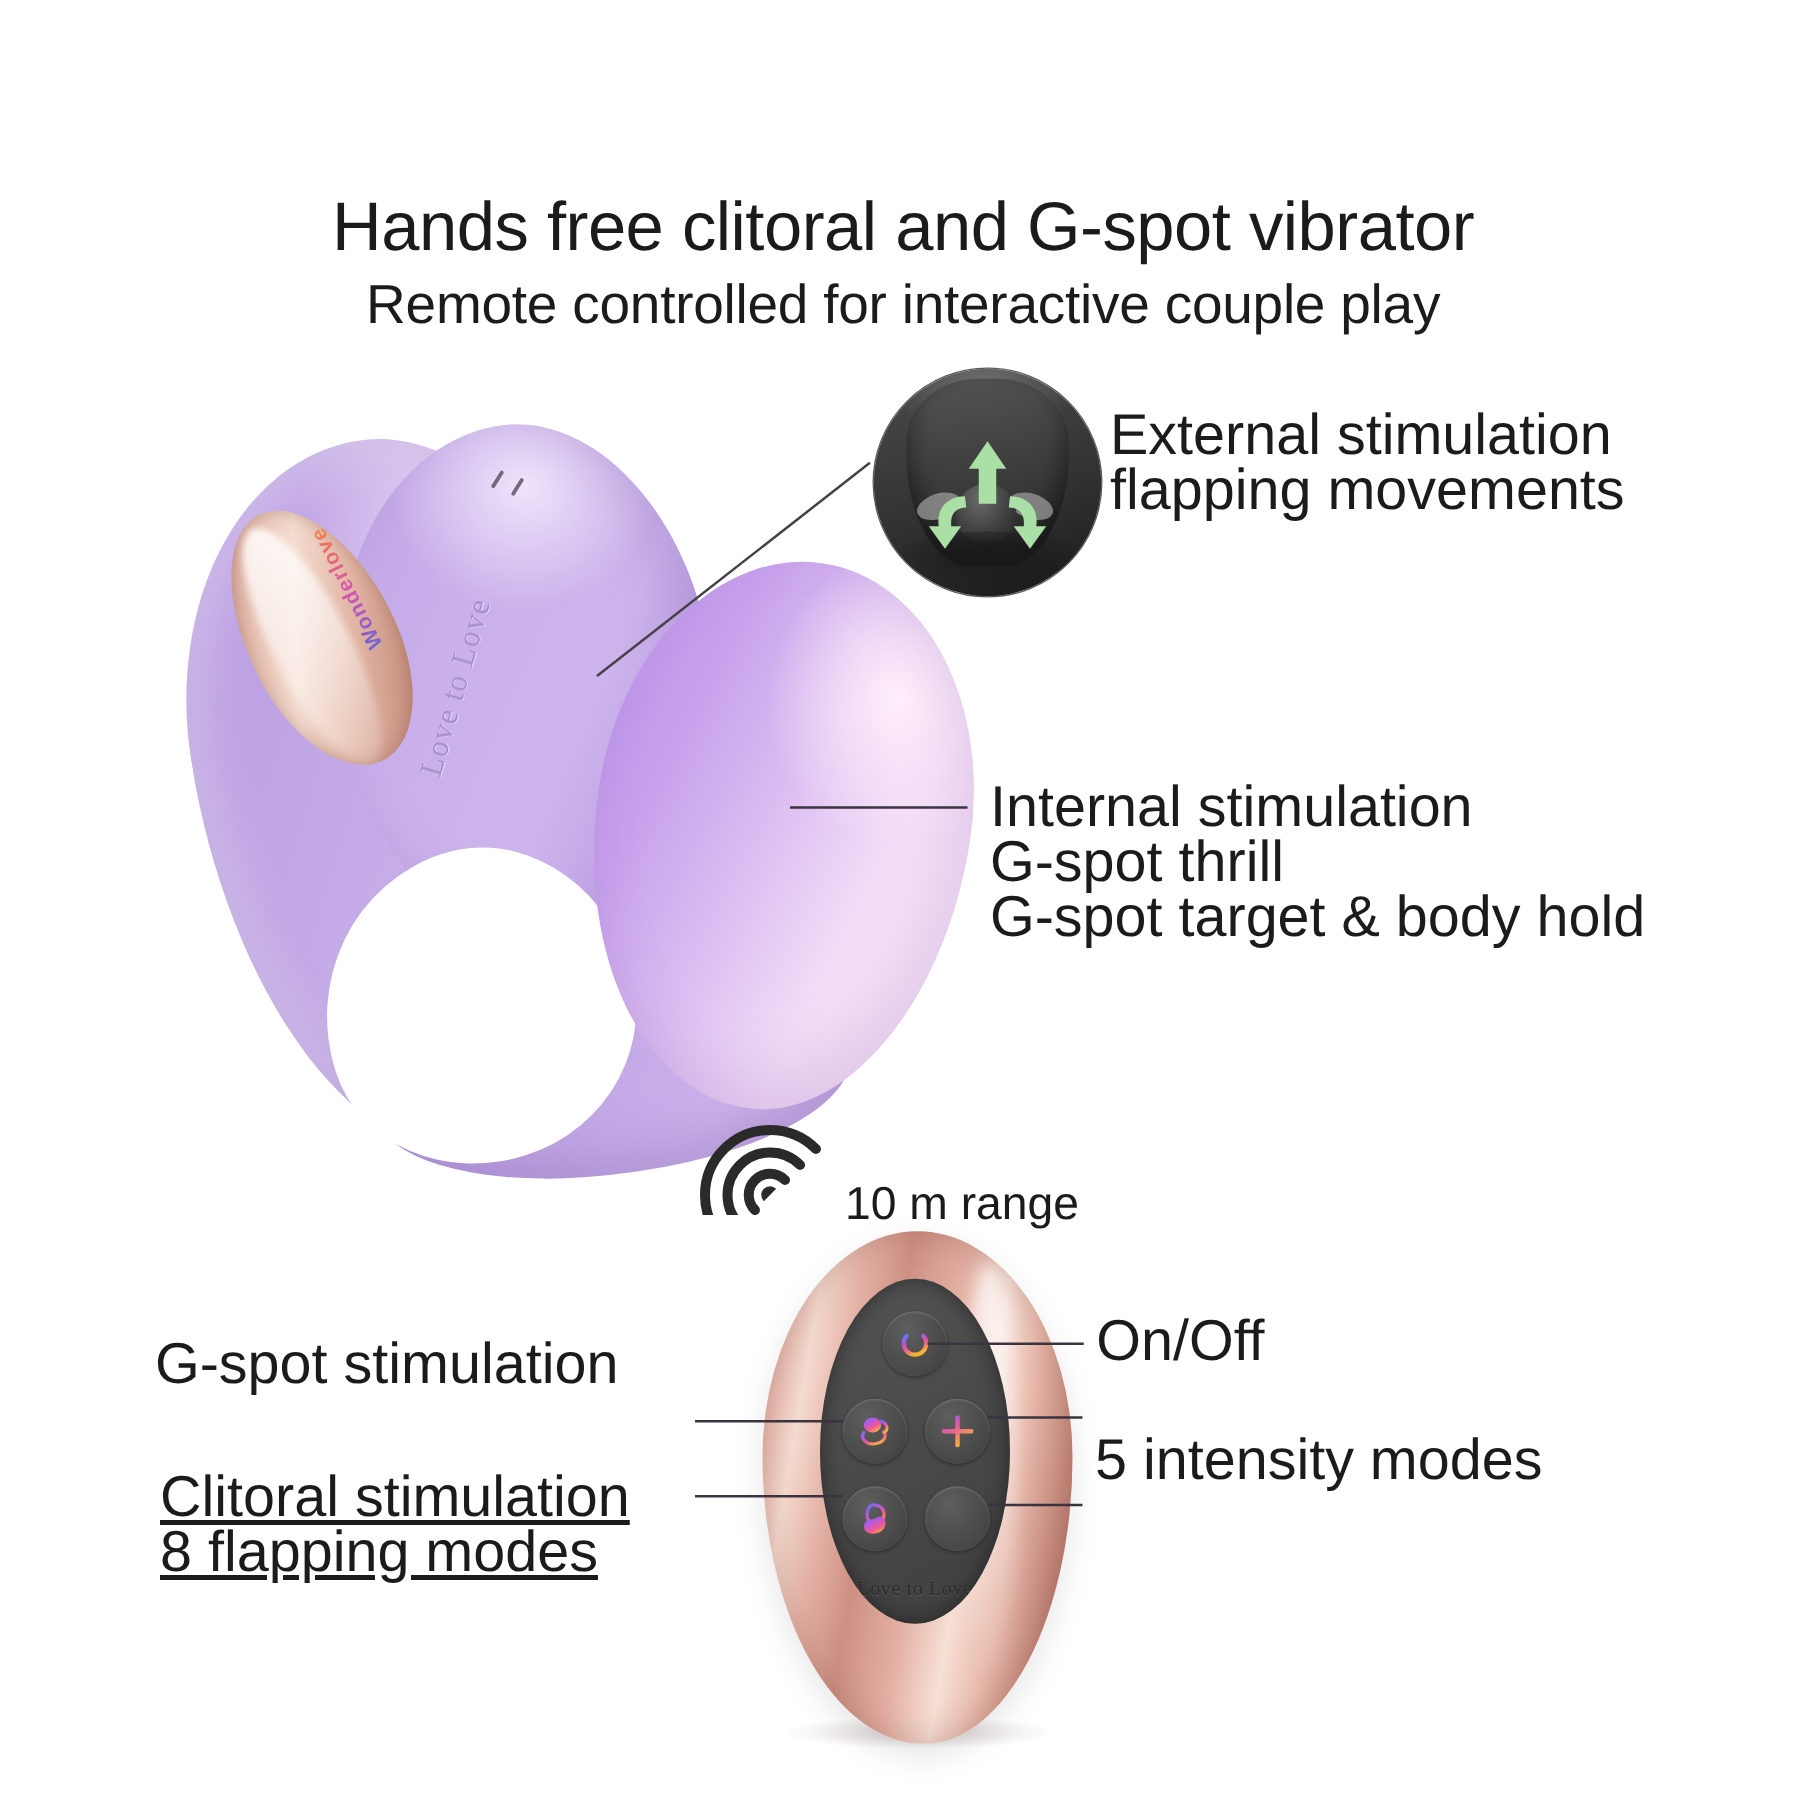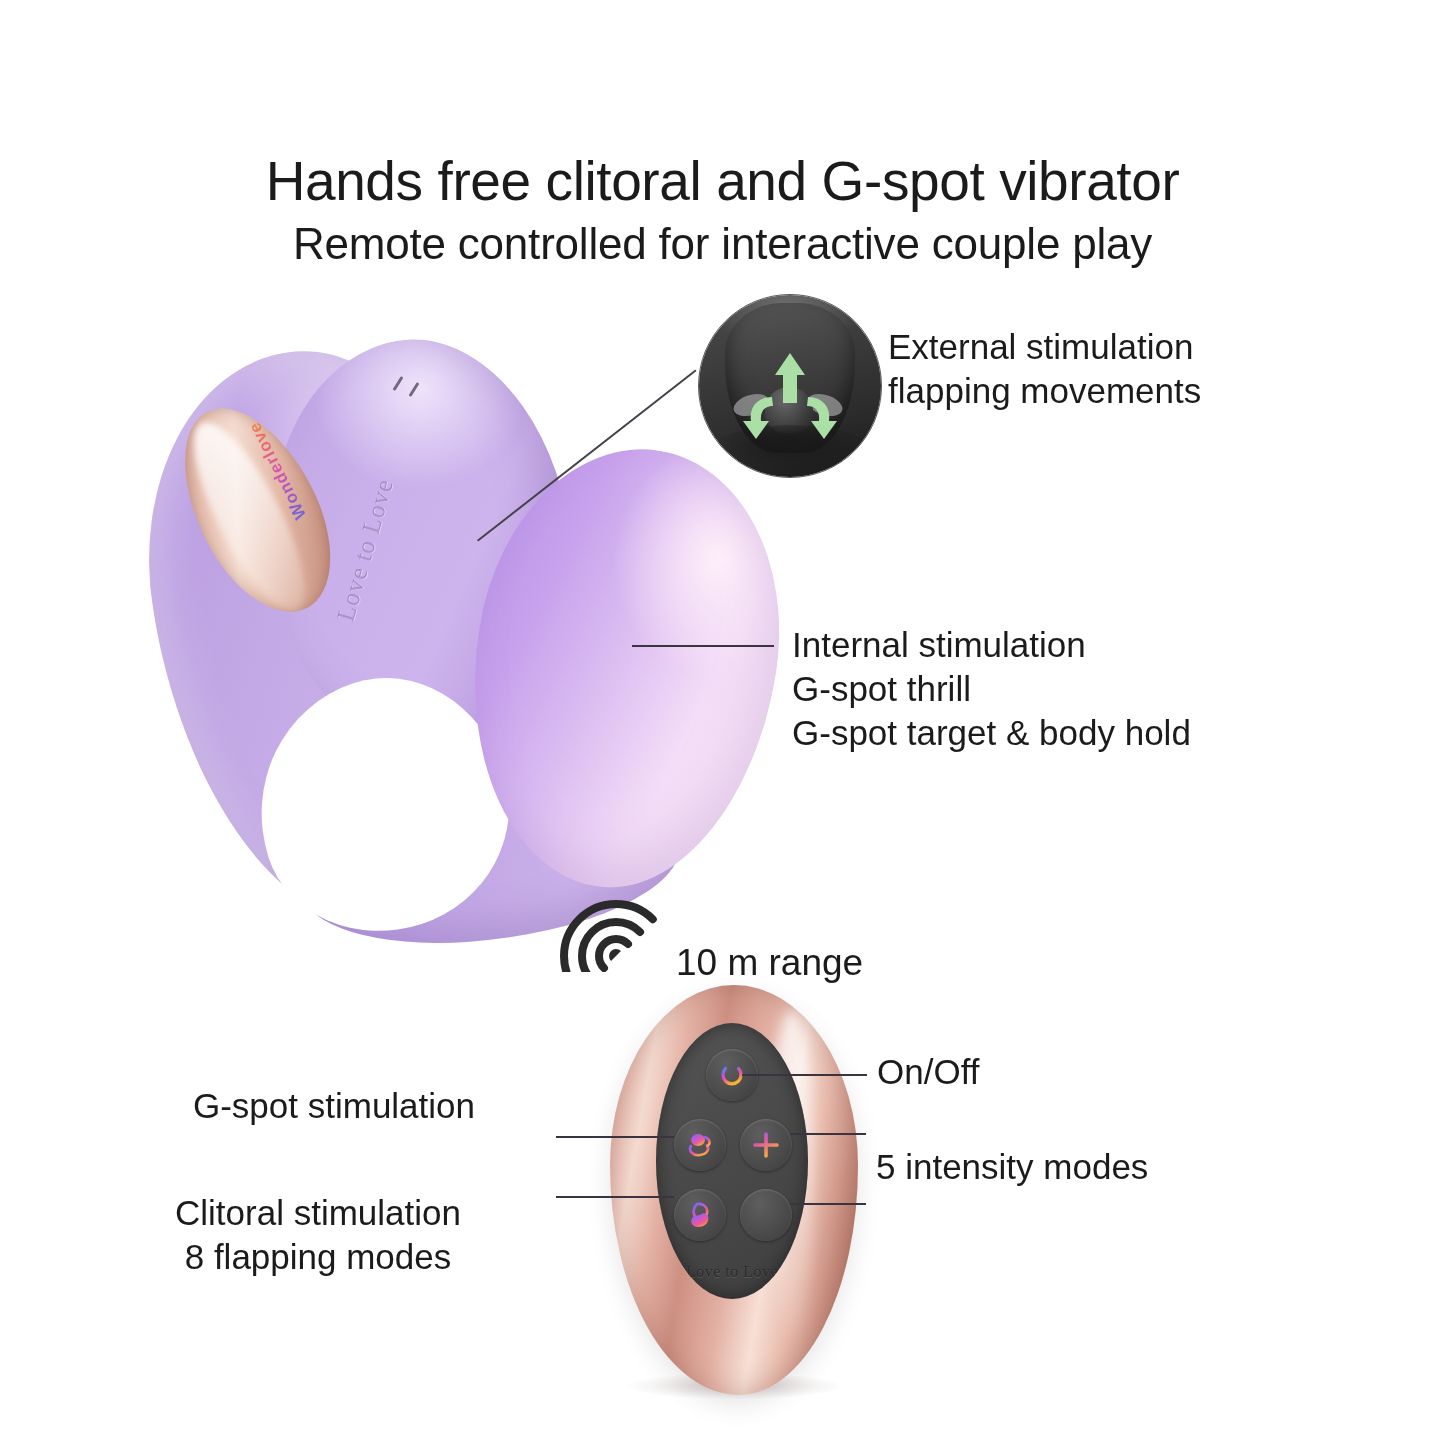--- a/index.html
+++ b/index.html
@@ -40,28 +40,27 @@
     color: #1b1b1b;
     letter-spacing: -0.2px;
     line-height: 1.1;
     margin-top: 10px;
     white-space: nowrap;
   }
 
   
   .callout {
     position: absolute;
-    font-size: 35px;
+    font-size: 46px;
     line-height: 44px;
     color: #1b1b1b;
     white-space: nowrap;
   }
   .callout.r {
-    text-align: center;
-    margin-top: 16px;
+    text-align: left;
   }
   .callout .ln { display: block; }
 
   
   .leader {
     position: absolute;
     background: #3a3340;
     height: 2px;
   }
   .leader-diag {
@@ -536,18 +535,18 @@
   <div class="leader" style="left:790px; top:1133px; width:76px;"></div>
   <div class="leader" style="left:790px; top:1203px; width:76px;"></div>
   <div class="callout" style="left:876px; top:1145px;">5 intensity modes</div>
 
   <div class="leader" style="left:556px; top:1136px; width:118px;"></div>
   <div class="callout r" style="left:124px; top:1068px; width:420px;">
     <span class="ln">G-spot stimulation</span>
   </div>
 
   <div class="leader" style="left:556px; top:1196px; width:118px;"></div>
-  <div class="callout r" style="left:108px; top:1175px; width:420px;">
+  <div class="callout r" style="left:128px; top:1175px; width:420px;text-decoration:underline;">
     <span class="ln">Clitoral stimulation</span>
     <span class="ln">8 flapping modes</span>
   </div>
 
 </div>
 
 </body></html>

